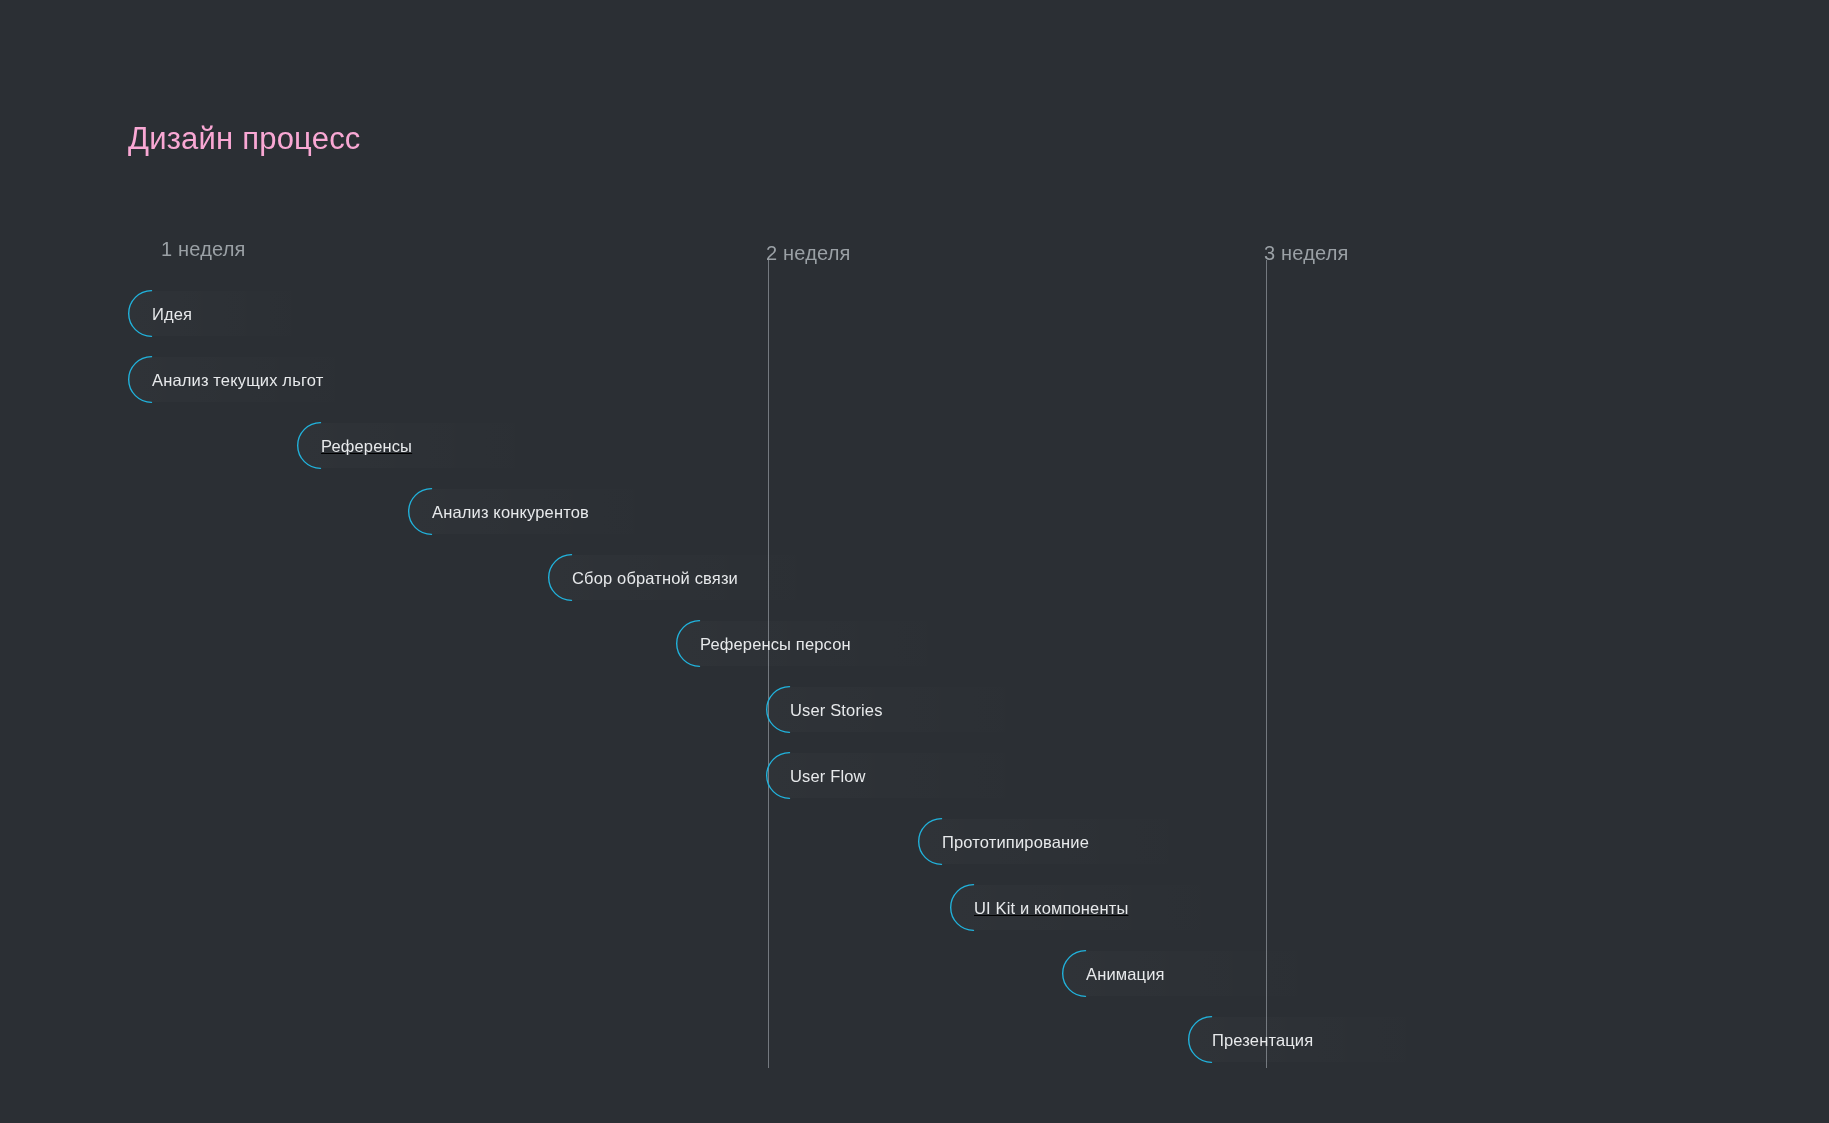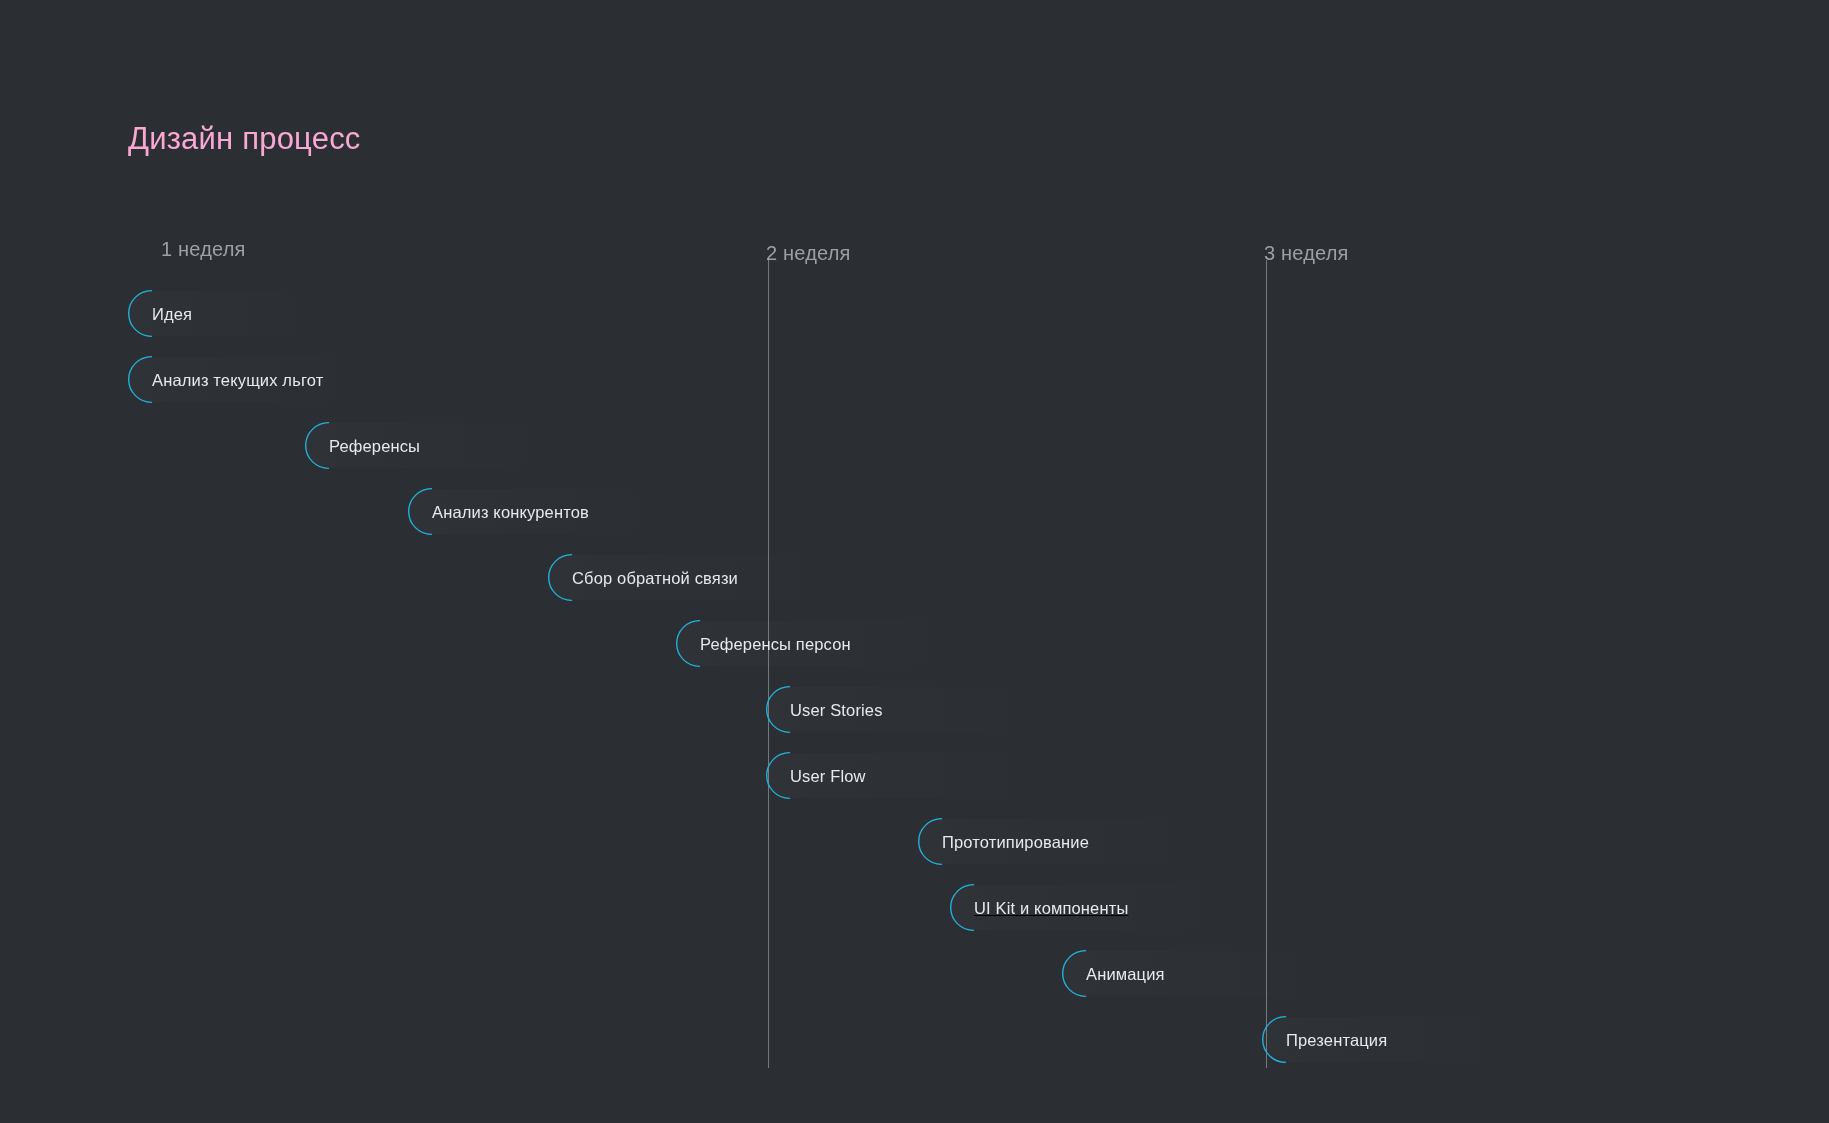--- a/index.html
+++ b/index.html
@@ -174,21 +174,21 @@
               <stop offset="76%" stop-color="#1fb3dd" stop-opacity="0.15"></stop>
               <stop offset="100%" stop-color="#1fb3dd" stop-opacity="0"></stop>
             </linearGradient>
           </defs>
           <path d="M 23.5 0.675 A 22.825 22.825 0 0 0 23.5 46.325" fill="none" stroke="url(#gc1)" stroke-width="1.35" stroke-linecap="round"></path>
           <line x1="23.5" y1="0.675" x2="380" y2="0.675" stroke="url(#gt1)" stroke-width="1.35"></line>
           <line x1="23.5" y1="46.325" x2="380" y2="46.325" stroke="url(#gb1)" stroke-width="1.35"></line>
         </svg>
         <div class="pill-label">Анализ текущих льгот</div>
       </div>
-      <div class="pill" style="left: 305px; top: 422px; width: 400px;">
+      <div class="pill" style="left: 297px; top: 422px; width: 400px; text-decoration: underline;">
         <div class="pill-fill"></div>
         <svg class="pill-frame" width="400" height="47" viewBox="0 0 400 47">
           <defs>
             <linearGradient id="gc2" x1="0" y1="0" x2="1" y2="0">
               <stop offset="0%" stop-color="#1fb3dd" stop-opacity="1"></stop>
               <stop offset="100%" stop-color="#1fb3dd" stop-opacity="1"></stop>
             </linearGradient>
             <linearGradient id="gt2" x1="0" y1="0" x2="1" y2="0">
               <stop offset="0%" stop-color="#1fb3dd" stop-opacity="1"></stop>
               <stop offset="12%" stop-color="#1fb3dd" stop-opacity="0.92"></stop>
@@ -435,21 +435,21 @@
               <stop offset="76%" stop-color="#1fb3dd" stop-opacity="0.15"></stop>
               <stop offset="100%" stop-color="#1fb3dd" stop-opacity="0"></stop>
             </linearGradient>
           </defs>
           <path d="M 23.5 0.675 A 22.825 22.825 0 0 0 23.5 46.325" fill="none" stroke="url(#gc10)" stroke-width="1.35" stroke-linecap="round"></path>
           <line x1="23.5" y1="0.675" x2="432" y2="0.675" stroke="url(#gt10)" stroke-width="1.35"></line>
           <line x1="23.5" y1="46.325" x2="432" y2="46.325" stroke="url(#gb10)" stroke-width="1.35"></line>
         </svg>
         <div class="pill-label">Анимация</div>
       </div>
-      <div class="pill" style="left: 1262px; top: 1016px; width: 400px;">
+      <div class="pill" style="left: 1188px; top: 1016px; width: 400px;">
         <div class="pill-fill"></div>
         <svg class="pill-frame" width="400" height="47" viewBox="0 0 400 47">
           <defs>
             <linearGradient id="gc11" x1="0" y1="0" x2="1" y2="0">
               <stop offset="0%" stop-color="#1fb3dd" stop-opacity="1"></stop>
               <stop offset="100%" stop-color="#1fb3dd" stop-opacity="1"></stop>
             </linearGradient>
             <linearGradient id="gt11" x1="0" y1="0" x2="1" y2="0">
               <stop offset="0%" stop-color="#1fb3dd" stop-opacity="1"></stop>
               <stop offset="12%" stop-color="#1fb3dd" stop-opacity="0.92"></stop>

